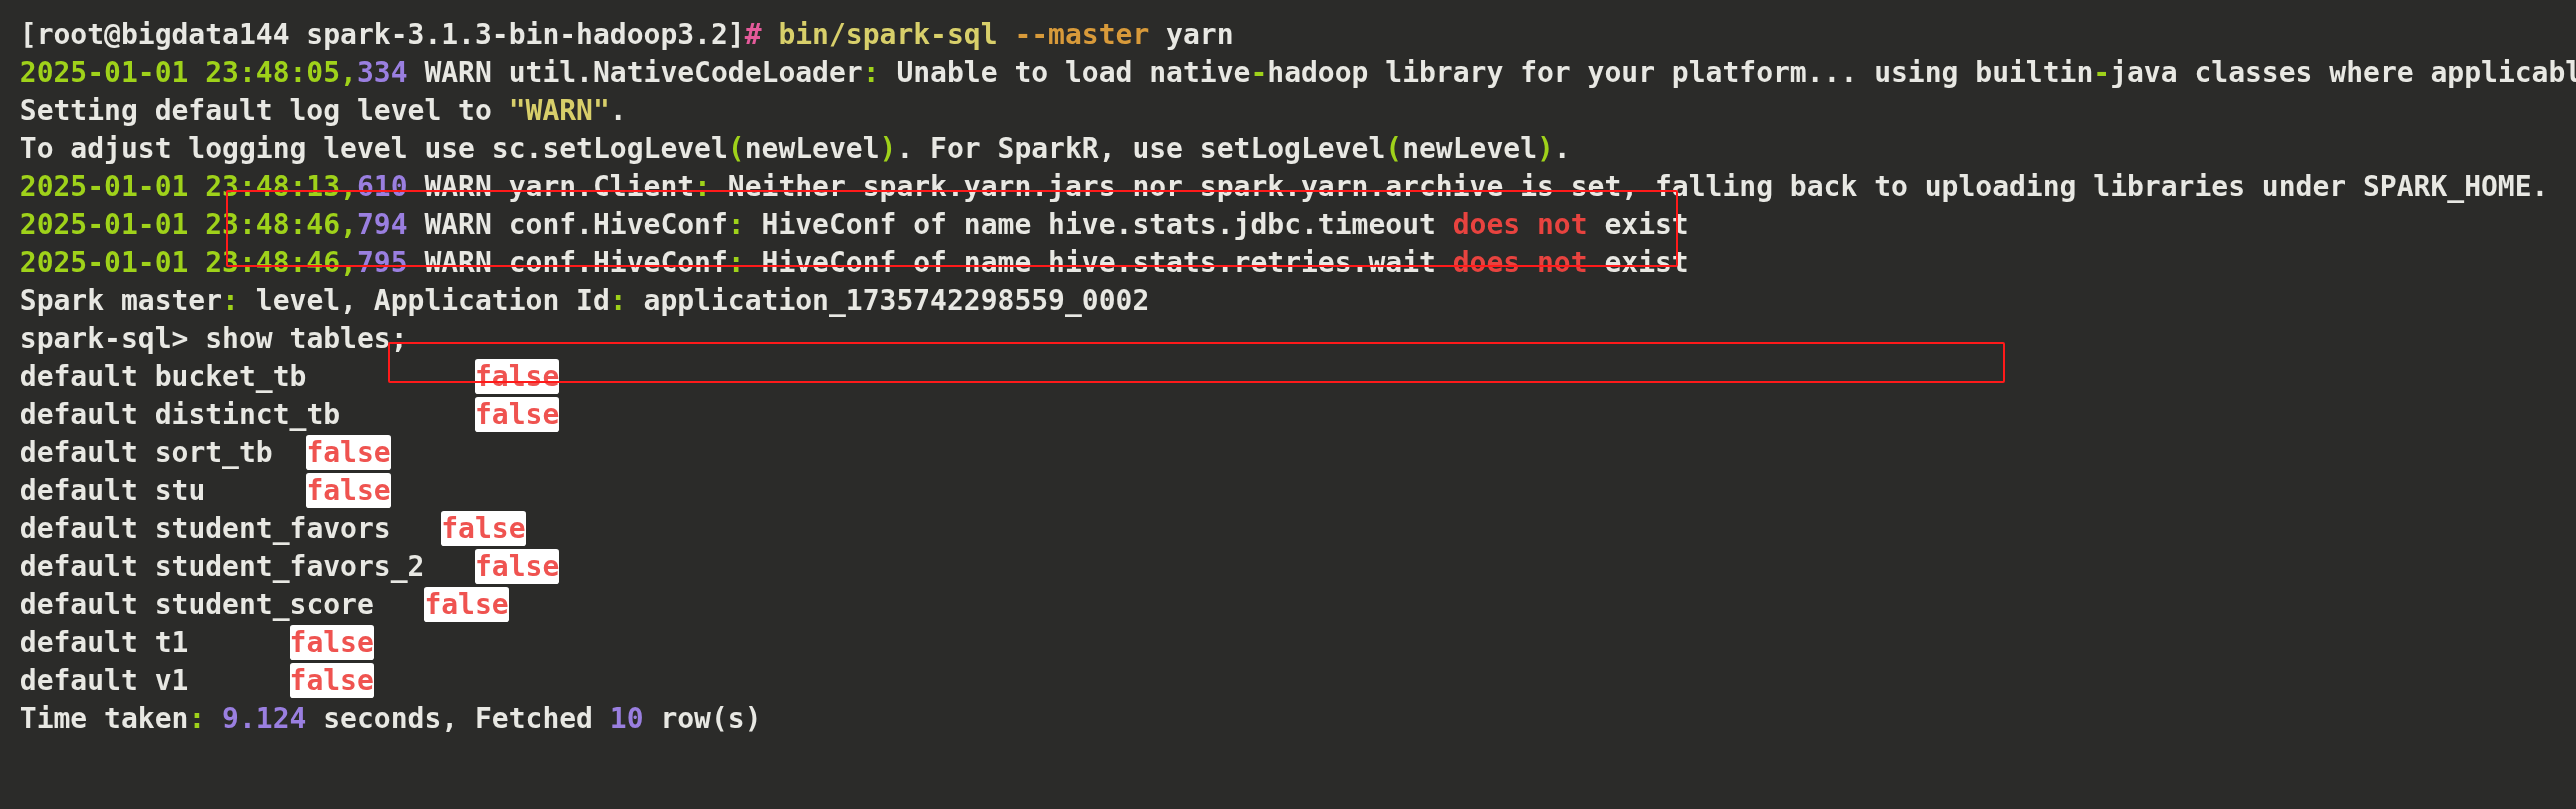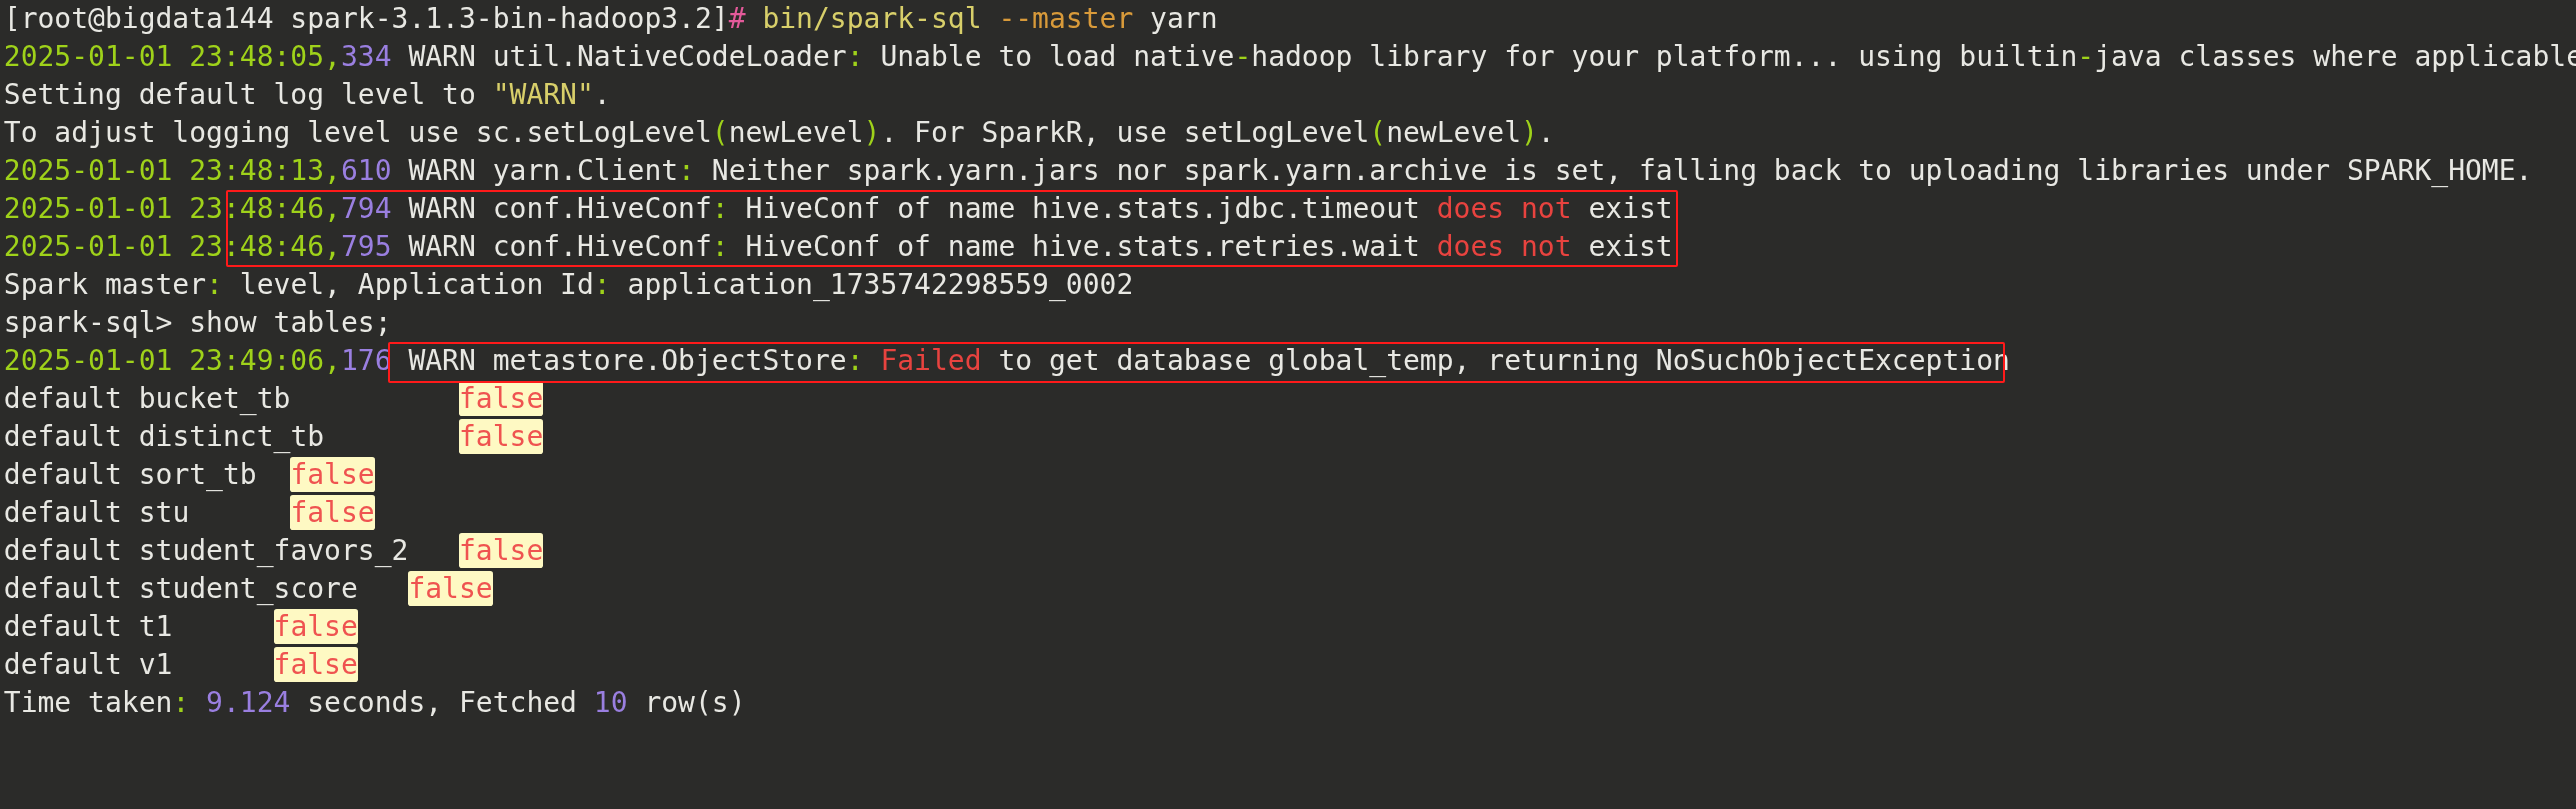--- a/index.html
+++ b/index.html
@@ -13,22 +13,23 @@
     height: 809px;
     overflow: hidden;
     font-family: "DejaVu Sans Mono", "Liberation Mono", monospace;
   }
 
   #terminal {
     position: relative;
     width: 2576px;
     height: 681px;
     background: #2b2b29;
-    padding: 0;
+    padding: 16px;
     box-sizing: border-box;
+    font-weight: bold;
   }
 
   .line {
     position: relative;
     height: 38px;
     line-height: 38px;
     font-size: 28px;
     letter-spacing: 0px;
     white-space: pre;
     color: #e8e8e3;
@@ -41,21 +42,21 @@
   .c-green    { color: #9fd21a; }
   .c-violet   { color: #9a7fe0; }
   .c-red      { color: #e8433f; }
   .c-yellow   { color: #d8cf6a; }
   .c-orange   { color: #d89a3a; }
   .c-punct    { color: #9fd21a; }
   .c-magenta  { color: #e45a9a; }
 
   .false-cell {
     color: #ef5350;
-    background: #fef9c3;
+    background: #ffffff;
     border-radius: 2.8px;
     padding: 0.9px 0;
   }
 
   
   .redbox {
     position: absolute;
     border: 2.8px solid #ff1a1a;
     border-radius: 1.9px;
     pointer-events: none;
@@ -90,27 +91,27 @@
   <div class="line"><span class="c-green">2025-01-01 23:48:13</span><span class="c-green">,</span><span class="c-violet">610</span><span class="c-white"> WARN yarn.Client</span><span class="c-punct">:</span><span class="c-white"> Neither spark.yarn.jars nor spark.yarn.archive is set, falling back to uploading libraries under SPARK_HOME.</span></div>
 
   <div class="line"><span class="c-green">2025-01-01 23:48:46</span><span class="c-green">,</span><span class="c-violet">794</span><span class="c-white"> WARN conf.HiveConf</span><span class="c-punct">:</span><span class="c-white"> HiveConf of name hive.stats.jdbc.timeout </span><span class="c-red">does</span><span class="c-white"> </span><span class="c-red">not</span><span class="c-white"> exist</span></div>
 
   <div class="line"><span class="c-green">2025-01-01 23:48:46</span><span class="c-green">,</span><span class="c-violet">795</span><span class="c-white"> WARN conf.HiveConf</span><span class="c-punct">:</span><span class="c-white"> HiveConf of name hive.stats.retries.wait </span><span class="c-red">does</span><span class="c-white"> </span><span class="c-red">not</span><span class="c-white"> exist</span></div>
 
   <div class="line"><span class="c-white">Spark master</span><span class="c-punct">:</span><span class="c-white"> level, Application Id</span><span class="c-punct">:</span><span class="c-white"> application_1735742298559_0002</span></div>
 
   <div class="line"><span class="c-white">spark-sql&gt;</span><span class="c-white"> show tables;</span></div>
 
-  <div class="line"><span class="c-green">2025-01-01 23:49:06</span><span class="c-green">,</span><span class="c-violet">176</span><span class="c-white"> WARN metastore.ObjectStore</span><span class="c-punct">:</span><span class="c-white"> </span><span class="c-red">Failed</span><span class="c-white"> to get database global_temp, returning NoSuchObjectException</span></div>
 
   <div id="table-listing">
       <div class="line"><span class="c-white">default</span><span class="c-white"> </span><span class="c-white">bucket_tb</span><span class="c-white">          </span><span class="false-cell">false</span></div>
       <div class="line"><span class="c-white">default</span><span class="c-white"> </span><span class="c-white">distinct_tb</span><span class="c-white">        </span><span class="false-cell">false</span></div>
       <div class="line"><span class="c-white">default</span><span class="c-white"> </span><span class="c-white">sort_tb</span><span class="c-white">  </span><span class="false-cell">false</span></div>
       <div class="line"><span class="c-white">default</span><span class="c-white"> </span><span class="c-white">stu</span><span class="c-white">      </span><span class="false-cell">false</span></div>
+      <div class="line"><span class="c-white">default</span><span class="c-white"> </span><span class="c-white">student_favors</span><span class="c-white">   </span><span class="false-cell">false</span></div>
       <div class="line"><span class="c-white">default</span><span class="c-white"> </span><span class="c-white">student_favors_2</span><span class="c-white">   </span><span class="false-cell">false</span></div>
       <div class="line"><span class="c-white">default</span><span class="c-white"> </span><span class="c-white">student_score</span><span class="c-white">   </span><span class="false-cell">false</span></div>
       <div class="line"><span class="c-white">default</span><span class="c-white"> </span><span class="c-white">t1</span><span class="c-white">      </span><span class="false-cell">false</span></div>
       <div class="line"><span class="c-white">default</span><span class="c-white"> </span><span class="c-white">v1</span><span class="c-white">      </span><span class="false-cell">false</span></div>
     </div>
 
   <div class="line"><span class="c-white">Time taken</span><span class="c-punct">:</span><span class="c-white"> </span><span class="c-violet">9.124</span><span class="c-white"> seconds, Fetched </span><span class="c-violet">10</span><span class="c-white"> row(s)</span></div>
 
   <div class="redbox" id="redbox-hiveconf"></div>
   <div class="redbox" id="redbox-metastore"></div>

